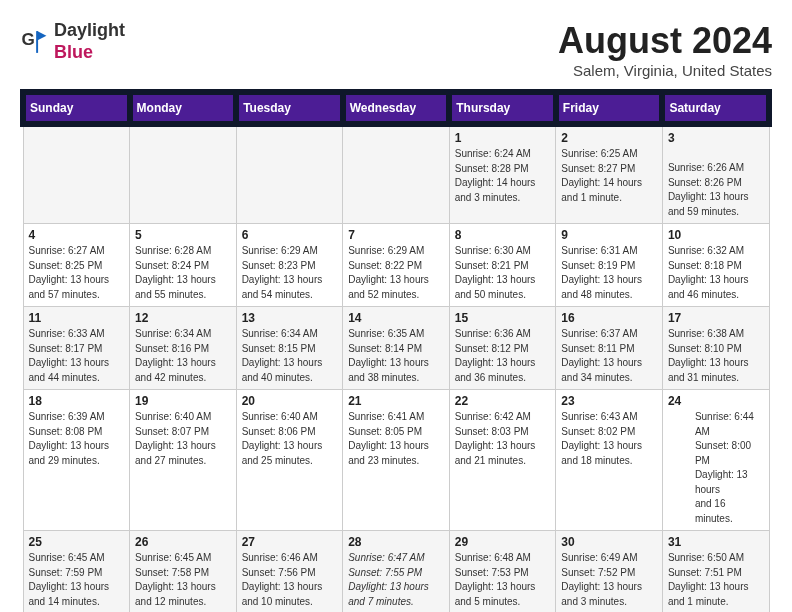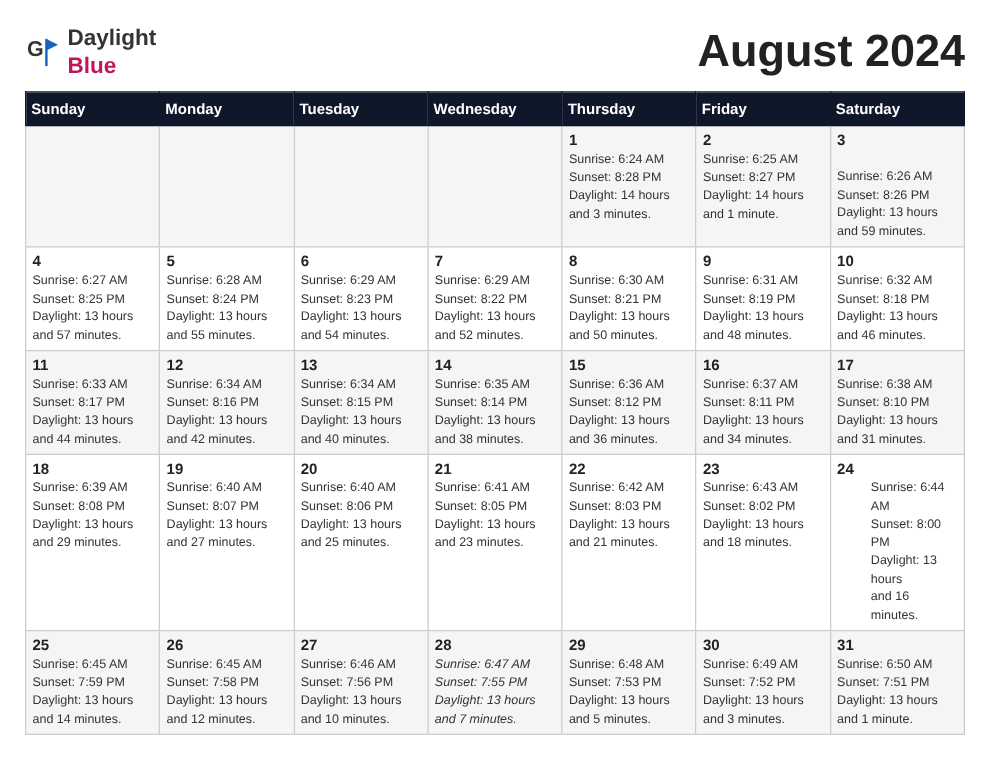--- a/index.html
+++ b/index.html
@@ -44,27 +44,27 @@
     .calendar-subtitle {
       font-size: 15px;
       color: #444;
     }
     .calendar-table {
       width: 100%;
       border-collapse: collapse;
       font-size: 11px;
     }
     .calendar-table thead tr th {
-      background-color: #0f172a;
+      background-color: #4c1d95;
       color: #fff;
       padding: 6px 4px;
       text-align: left;
       font-size: 12px;
       font-weight: bold;
-      border: 1px solid #0f172a;
+      border: 6px solid #0f172a;
     }
     .calendar-table tbody tr td {
       border: 1px solid #ccc;
       vertical-align: top;
       padding: 4px 5px;
       width: calc(100% / 7);
       min-height: 80px;
       height: 80px;
     }
     .calendar-table tbody tr:nth-child(odd) td {
@@ -100,20 +100,21 @@
       <polygon points="22,4 34,10 22,16" fill="#1565c0"></polygon>
       <line x1="22" y1="4" x2="22" y2="32" stroke="#1565c0" stroke-width="2.5"></line>
     </svg>
     <div class="logo-text">
       <span class="logo-general">Daylight</span><br>
       <span class="logo-blue">Blue</span>
     </div>
   </div>
   <div class="title-block">
     <div class="calendar-title">August 2024</div>
+    <div class="calendar-subtitle">Salem, Virginia, United States</div>
   </div>
 </div>
 
 <table class="calendar-table">
   <thead>
     <tr>
     <th>Sunday</th>
         <th>Monday</th>
         <th>Tuesday</th>
         <th>Wednesday</th>

